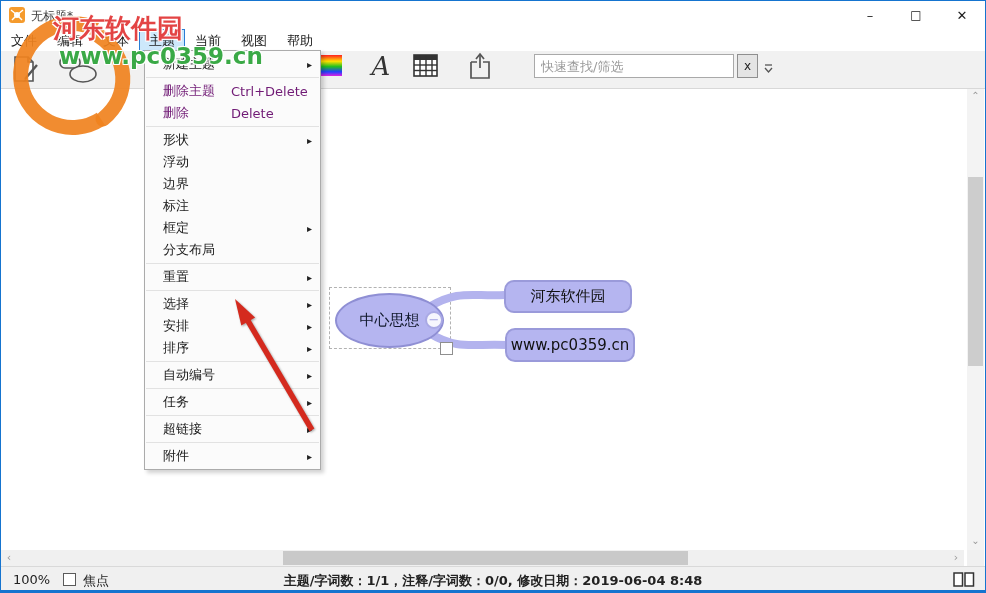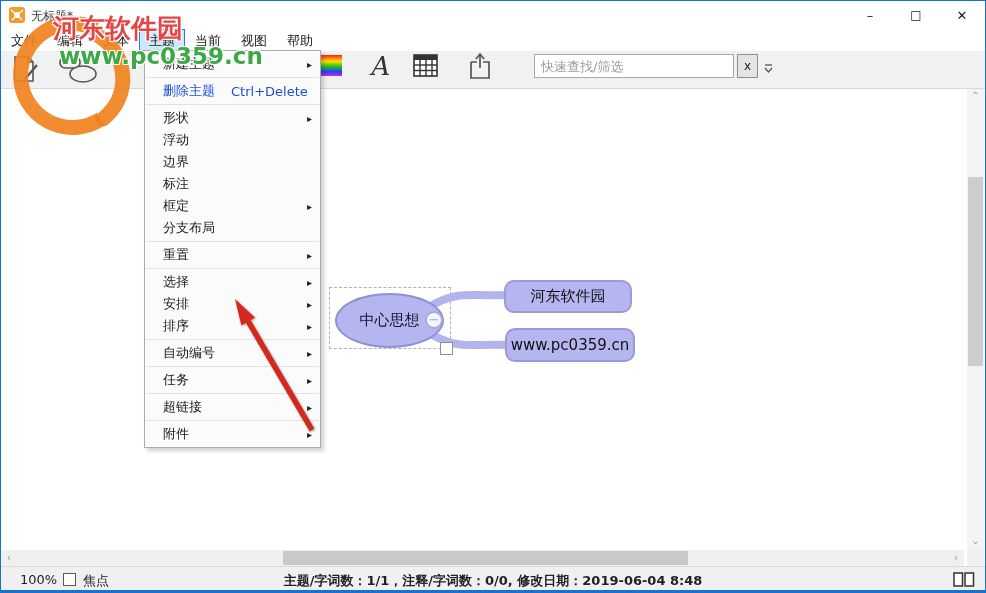--- a/index.html
+++ b/index.html
@@ -49,21 +49,21 @@
   #branch-svg,#arrow-svg{position:absolute;left:0;top:0;pointer-events:none;}
   #branch-svg{z-index:1;} 
   #selection-rect{z-index:0;} #root-node,#child-node-1,#child-node-2{z-index:2;}
   #collapse-btn,#selection-handle{z-index:3;}
   
   #context-menu{position:absolute;left:143px;top:49px;width:177px;background:#fbfbfb;border:1px solid #ababab;
     box-shadow:3px 3px 4px rgba(0,0,0,0.18);padding:2px 0;z-index:30;}
   .cm-item{position:relative;height:22px;display:flex;align-items:center;padding:0 10px 0 18px;font-size:13px;color:#1a1a1a;}
   .cm-item .cm-label{flex:0 0 auto;}
   .cm-item .cm-shortcut{position:absolute;left:86px;color:#1a1a1a;}
-  .cm-item.disabled .cm-label,.cm-item.disabled .cm-shortcut{color:#1d4ed8;}
+  .cm-item.disabled .cm-label,.cm-item.disabled .cm-shortcut{color:#701a75;}
   .cm-item .cm-arrow{position:absolute;right:8px;font-size:10px;color:#222;visibility:hidden;}
   .cm-item.submenu .cm-arrow{visibility:visible;}
   .cm-sep{height:1px;background:#e2e2e2;margin:2px 1px;}
   
   #arrow-svg{z-index:40;}
   
   #watermark{position:absolute;left:0;top:0;z-index:50;pointer-events:none;}
   #wm-text1{position:absolute;left:52px;top:10px;font-size:26px;font-weight:bold;color:rgba(226,58,58,0.95);
     text-shadow:-1px -1px 0 #fff,1px -1px 0 #fff,-1px 1px 0 #fff,1px 1px 0 #fff;}
   #wm-text2{position:absolute;left:58px;top:42px;font-size:23px;font-weight:bold;color:rgba(47,164,60,0.95);
@@ -74,21 +74,21 @@
   #vscroll-up{top:0;} #vscroll-down{bottom:0;}
   #vscroll-thumb{position:absolute;left:1px;top:88px;width:15px;height:189px;background:#cdcdcd;}
   #hscroll{position:absolute;left:0;top:549px;width:963px;height:16px;background:#f0f0f0;}
   #hscroll .arr{position:absolute;top:0;width:16px;height:16px;color:#9a9a9a;font-size:11px;text-align:center;line-height:15px;}
   #hscroll-left{left:0;} #hscroll-right{right:0;}
   #hscroll-thumb{position:absolute;left:282px;top:1px;width:405px;height:14px;background:#c9c9c9;}
   #scroll-corner{position:absolute;right:1px;top:549px;width:17px;height:16px;background:#f0f0f0;}
   
   #statusbar{position:absolute;left:0;top:565px;width:100%;height:25px;background:#f0f0f0;border-top:1px solid #d9d9d9;
     font-size:13px;color:#222;}
-  #zoom-level{position:absolute;left:19px;top:5px;}
+  #zoom-level{position:absolute;left:12px;top:5px;}
   #focus-checkbox{position:absolute;left:62px;top:6px;width:13px;height:13px;background:#fff;border:1px solid #5a5a5a;}
   #focus-label{position:absolute;left:82px;top:5px;}
   #status-info{position:absolute;left:0;right:0;top:5px;text-align:center;font-weight:bold;}
   #status-pages-icon{position:absolute;right:10px;top:5px;}
 </style>
 </head>
 <body>
 
 <div id="window">
 
@@ -193,20 +193,25 @@
         <span class="cm-shortcut"></span>
         <span class="cm-arrow">▸</span>
       </div>
     <div class="cm-sep"></div>
       <div class="cm-item disabled">
         <span class="cm-label">删除主题</span>
         <span class="cm-shortcut">Ctrl+Delete</span>
 
       </div>
 
+      <div class="cm-item disabled">
+        <span class="cm-label">删除</span>
+        <span class="cm-shortcut">Delete</span>
+
+      </div>
     <div class="cm-sep"></div>
       <div class="cm-item submenu">
         <span class="cm-label">形状</span>
         <span class="cm-shortcut"></span>
         <span class="cm-arrow">▸</span>
       </div>
 
       <div class="cm-item">
         <span class="cm-label">浮动</span>
         <span class="cm-shortcut"></span>

